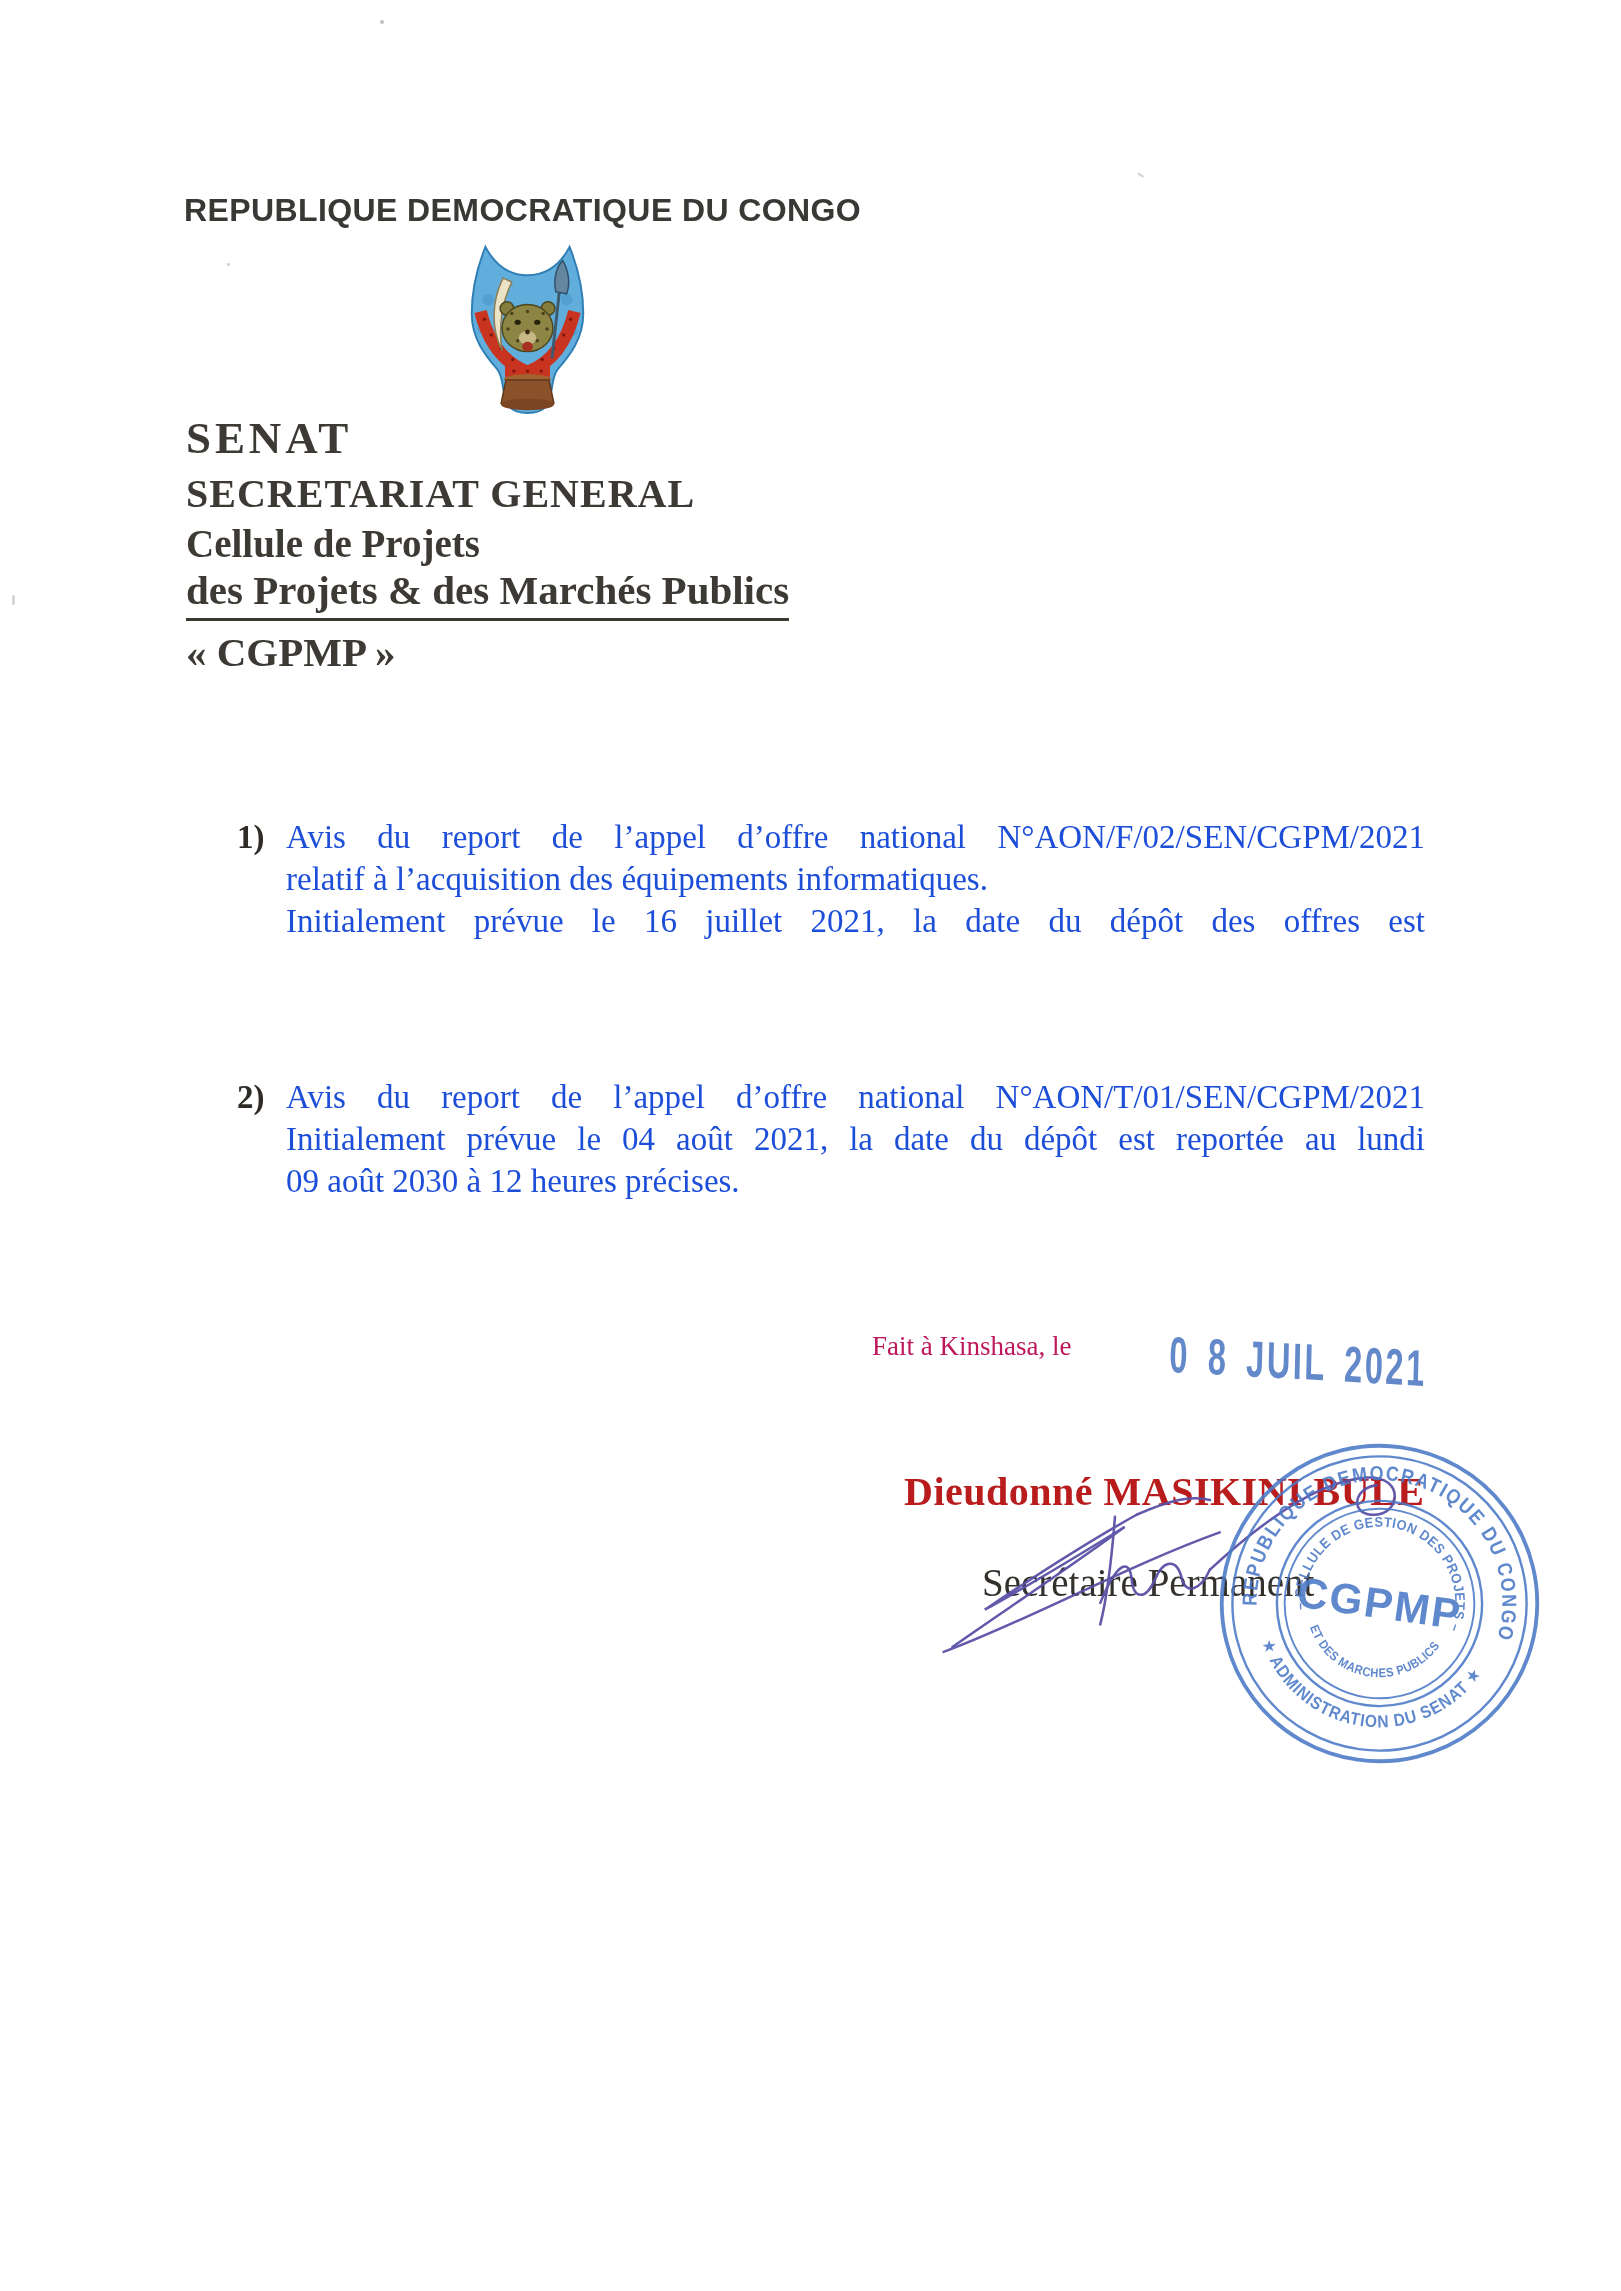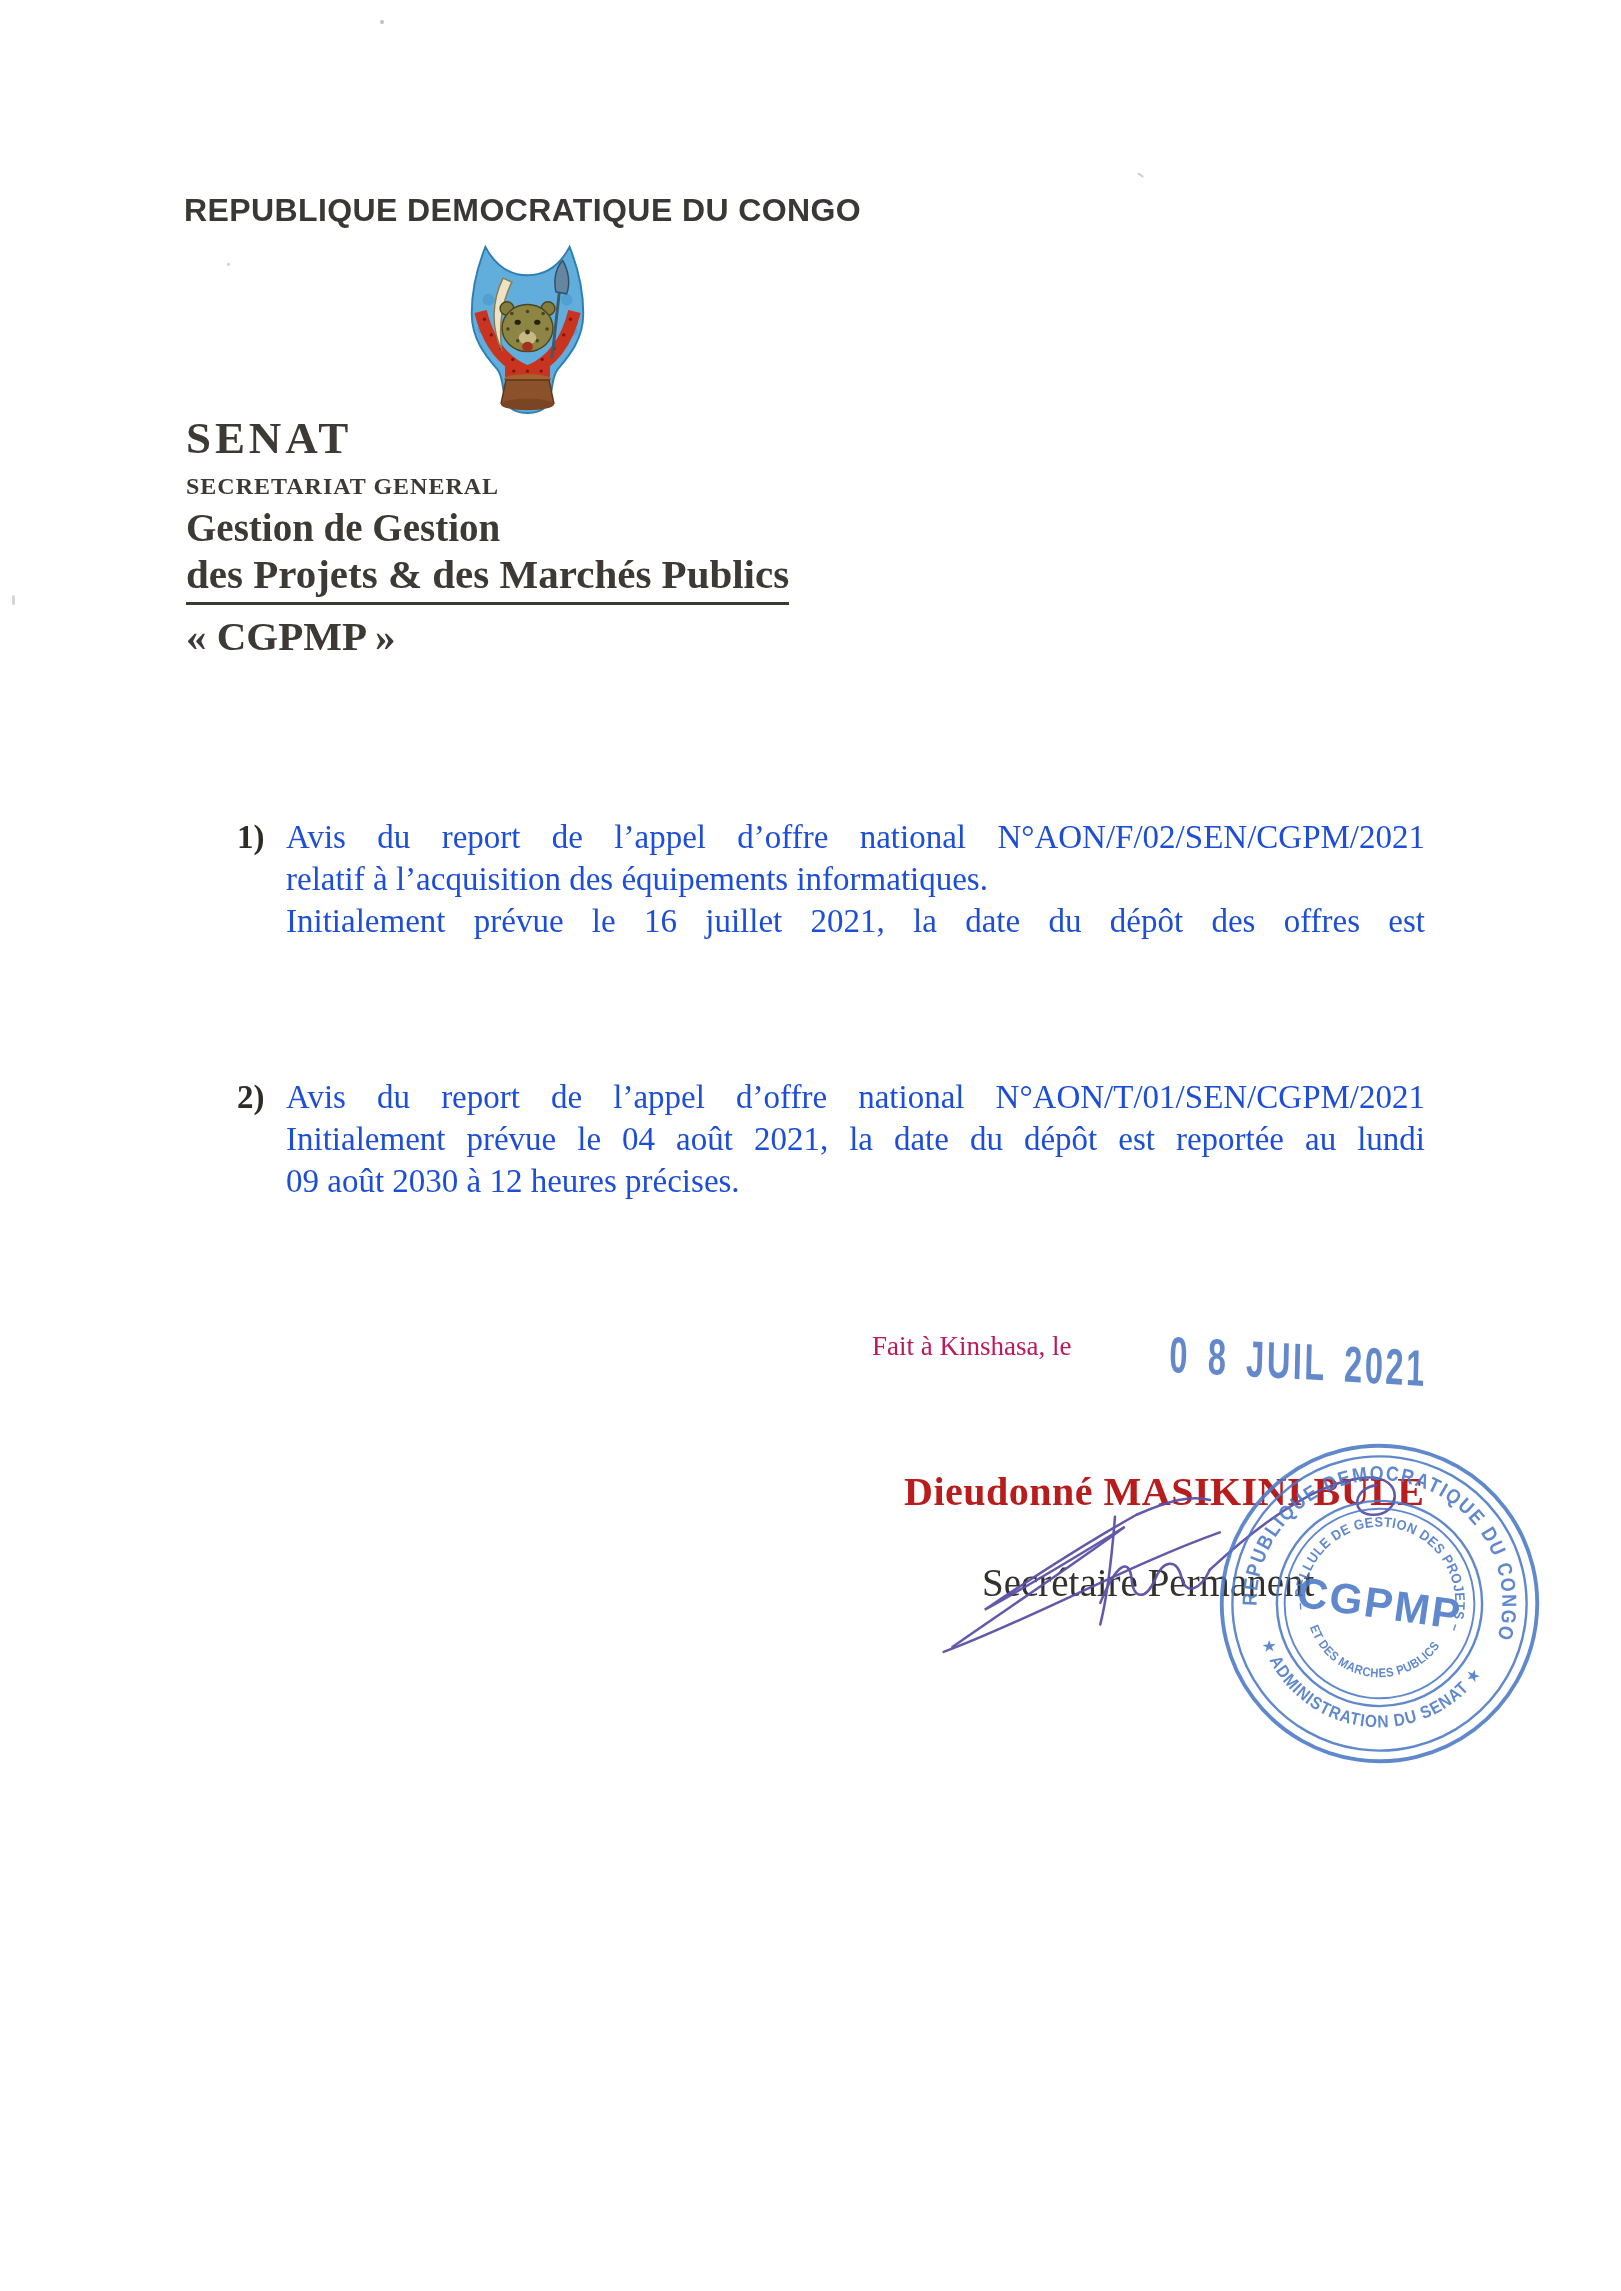--- a/index.html
+++ b/index.html
@@ -12,21 +12,21 @@
 
   .header-title {
     left:184px; top:192px;
     font-family:"Liberation Sans","DejaVu Sans",sans-serif;
     font-weight:bold; font-size:32px; letter-spacing:0.4px; color:#3a3835;
     white-space:nowrap;
   }
 
   .letterhead { left:186px; top:416px; width:686px; color:#3d3934; }
   .lh-institution { font-weight:900; font-size:45px; letter-spacing:3.9px; line-height:1; }
-  .lh-secretariat { font-weight:bold; font-size:24px; letter-spacing:1px; margin-top:12.7px; line-height:1; }
+  .lh-secretariat { font-weight:bold; font-size:40px; letter-spacing:1px; margin-top:12.7px; line-height:1; }
   .lh-unit1 { font-weight:bold; font-size:39px; margin-top:10.8px; line-height:1; }
   .lh-unit2 { display:inline-block; font-weight:bold; font-size:41px; margin-top:6.9px; line-height:1;
               padding-bottom:6.9px; border-bottom:3.9px solid #3c3832; }
   .lh-abbr { font-weight:bold; font-size:41px; margin-top:10.8px; line-height:1; }
 
   .notice { left:237px; width:1188px; display:flex; }
   .notice-num { width:49px; flex:none; font-weight:bold; font-size:33px; line-height:42px; color:#2f2c28; }
   .notice-body { width:1139px; flex:none; }
   .line { font-size:33px; line-height:42px; color:#1d4ed8; }
   .jst { text-align:justify; text-align-last:justify; -moz-text-align-last:justify; }
@@ -112,21 +112,21 @@
   <g>
     <ellipse cx="70" cy="141" rx="24" ry="5" fill="#a3622f"></ellipse>
     <path d="M 48,142 L 92,142 L 97,166 C 85,173 55,173 43,166 Z" fill="#8a512b" stroke="#5d3619" stroke-width="1.5"></path>
     <ellipse cx="70" cy="167" rx="27" ry="6" fill="#7b4423"></ellipse>
   </g>
 </svg>
 
 <div class="abs letterhead">
   <div class="lh-institution">SENAT</div>
   <div class="lh-secretariat">SECRETARIAT GENERAL</div>
-  <div class="lh-unit1">Gestion de Gestion</div>
+  <div class="lh-unit1">Cellule de Projets</div>
   <div><span class="lh-unit2">des Projets &amp; des Marchés Publics</span></div>
   <div class="lh-abbr">« CGPMP »</div>
 </div>
 
 <div class="abs notice" style="top:816px;">
   <div class="notice-num">1)</div>
   <div class="notice-body">
     <div class="line jst">Avis du report de l’appel d’offre national N°AON/F/02/SEN/CGPM/2021</div>
     <div class="line">relatif à l’acquisition des équipements informatiques.</div>
     <div class="line jst">Initialement prévue le 16 juillet 2021, la date du dépôt des offres est</div>

